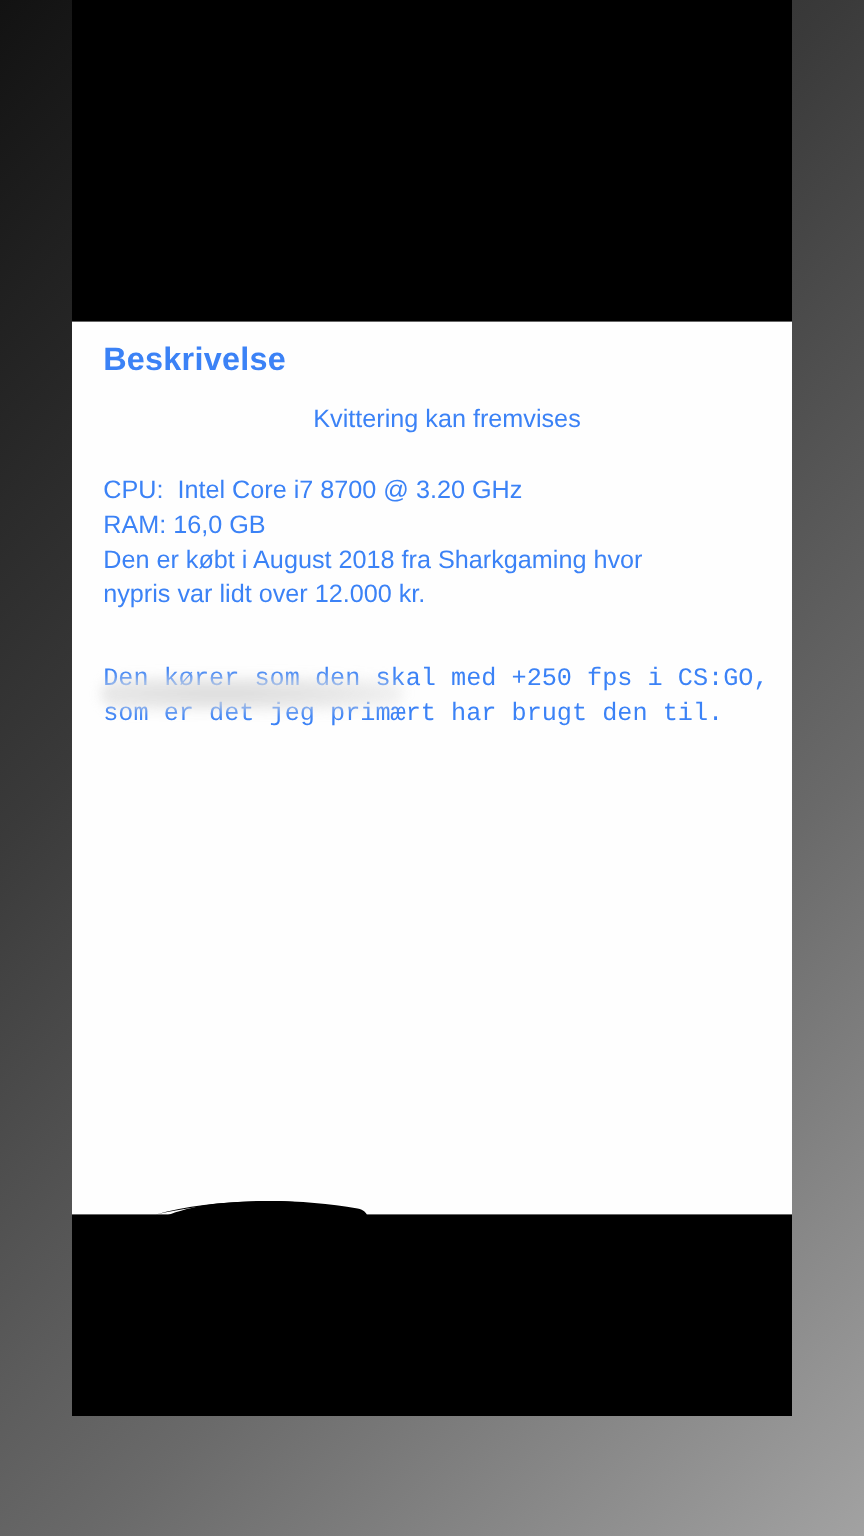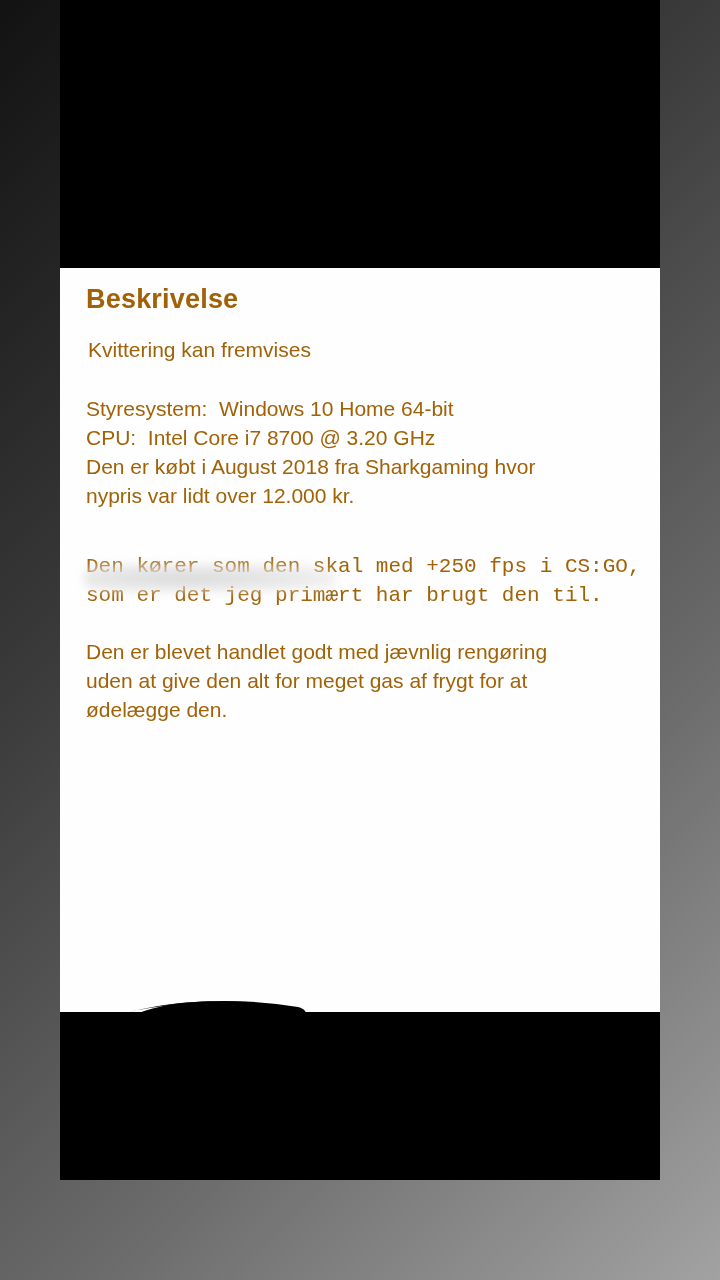--- a/index.html
+++ b/index.html
@@ -31,35 +31,36 @@
 
   .card {
     position: absolute;
     left: 0;
     top: 268px;
     width: 600px;
     height: 744px;
     background: #fefefe;
     box-sizing: border-box;
     padding: 16px 14px 0 26px;
-    color: #a16207;
+    color: #3b82f6;
   }
 
   .card h1 {
     margin: 0;
     font-size: 27px;
     line-height: 31px;
     font-weight: bold;
     letter-spacing: 0.2px;
   }
 
   .note {
-    margin: 20px 0 0 2px;
+    margin: 20px 0 0 13px;
     font-size: 21px;
     line-height: 29px;
+    text-align: center;
   }
 
   .specs {
     margin-top: 30px;
   }
 
   .spec-line {
     font-size: 21px;
     line-height: 29px;
     white-space: pre-wrap;
@@ -104,33 +105,30 @@
 
   <div class="screenshot">
 
     <div class="card">
 
       <h1>Beskrivelse</h1>
 
       <p class="note">Kvittering kan fremvises</p>
 
       <div class="specs">
-        <div class="spec-line">Styresystem:  Windows 10 Home 64-bit</div>
         <div class="spec-line">CPU:  Intel Core i7 8700 @ 3.20 GHz</div>
+        <div class="spec-line">RAM: 16,0 GB</div>
       </div>
 
       <div class="smudge"></div>
 
       <p class="para p1">Den er købt i August 2018 fra Sharkgaming hvor
 nypris var lidt over 12.000 kr.</p>
       <p class="para p2">Den kører som den skal med +250 fps i CS:GO,
 som er det jeg primært har brugt den til.</p>
-      <p class="para p3">Den er blevet handlet godt med jævnlig rengøring
-uden at give den alt for meget gas af frygt for at
-ødelægge den.</p>
 
     </div>
 
     <svg class="scribble" viewBox="0 0 205 52" xmlns="http://www.w3.org/2000/svg">
       <path fill="#000000" d="M3,36 C18,26 42,16 72,13 C112,9 152,11 188,17
                C197,19 199,26 191,29 C155,38 115,43 74,43
                C45,43 18,42 3,36 Z"></path>
       <path fill="#000000" d="M2,35 C14,38 30,42 48,44 C36,47 16,46 6,42 C1,40 0,37 2,35 Z"></path>
       <path fill="#000000" d="M20,22 C50,15 95,10 140,12 C105,9 55,12 20,22 Z"></path>
     </svg>

